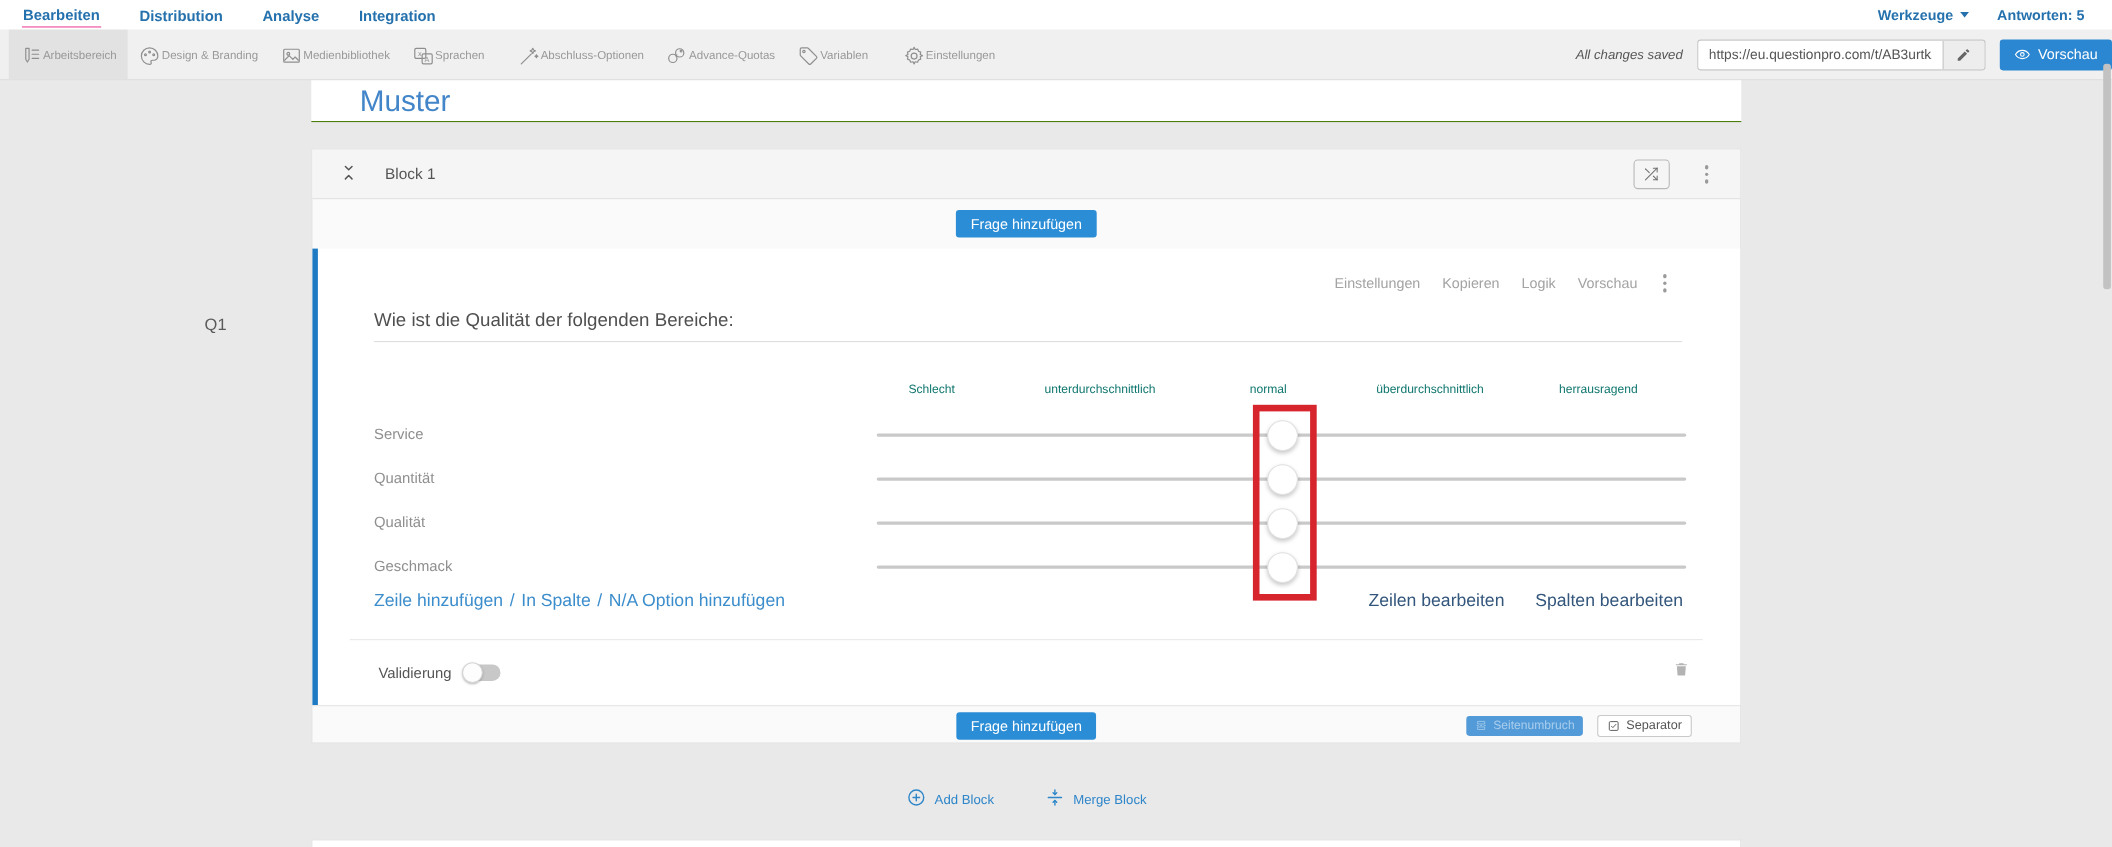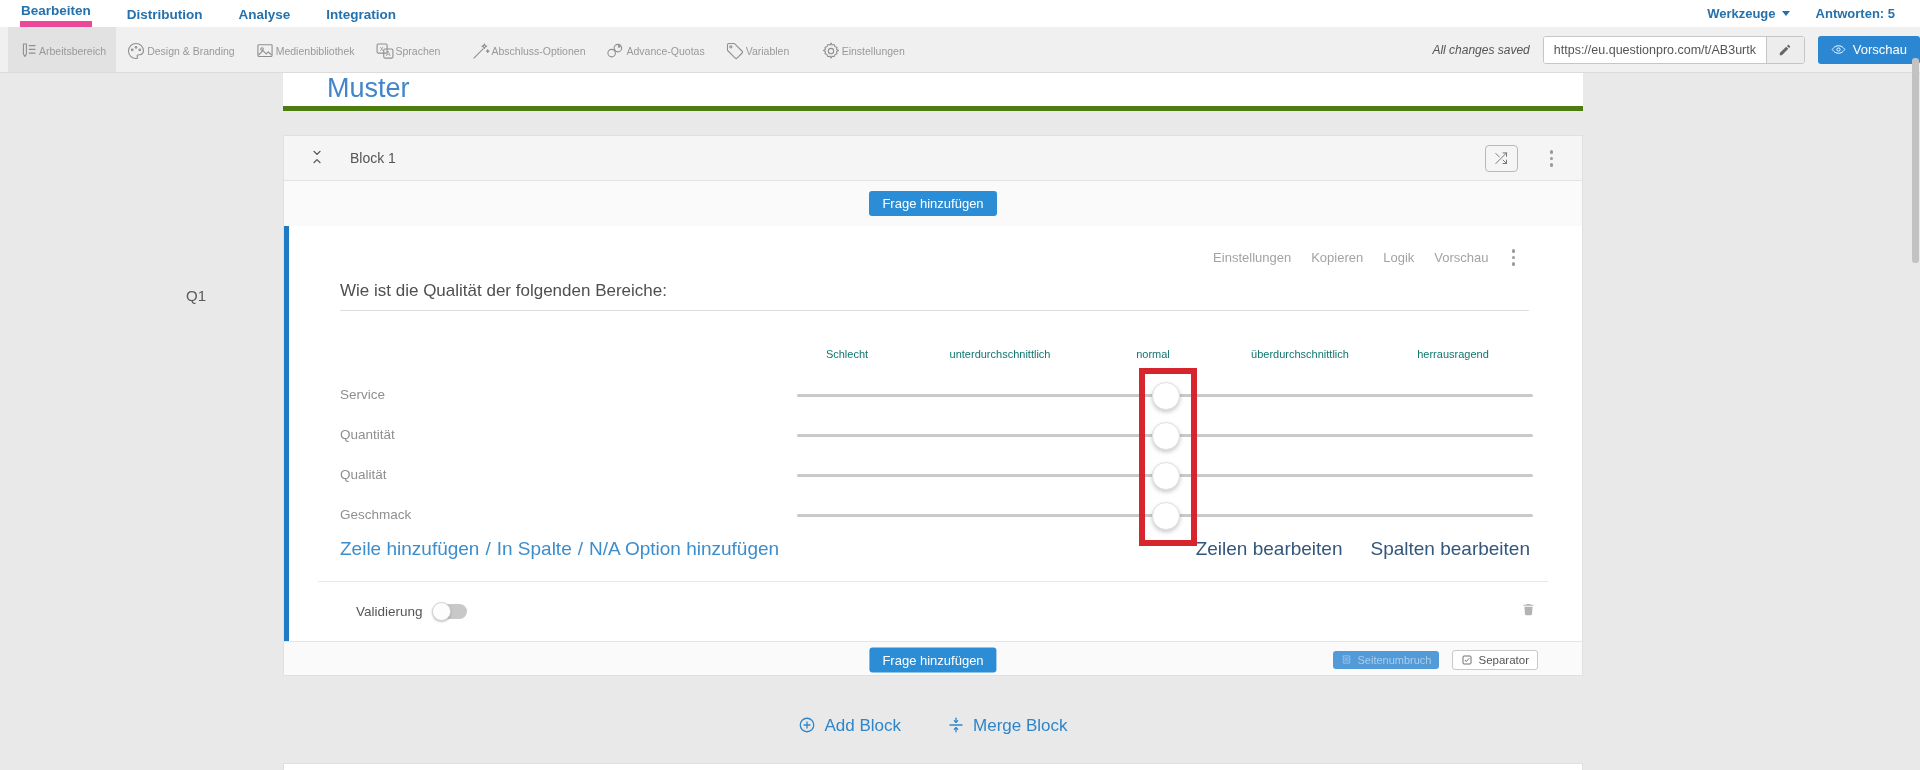--- a/index.html
+++ b/index.html
@@ -5,21 +5,21 @@
   * { margin:0; padding:0; box-sizing:border-box; }
   html,body { width:1920px; height:770px; overflow:hidden; }
   body { font-family:"Liberation Sans", sans-serif; background:#e9e9ea; }
   #app { position:relative; width:1920px; height:770px; overflow:hidden; }
 
   
   .topnav { position:absolute; left:0; top:0; width:1920px; height:27px; background:#fff;
             display:flex; align-items:center; padding:0 25px 0 20px; }
   .nav-tabs { display:flex; gap:34px; align-items:center; }
   .nav-tab { font-size:13.5px; font-weight:700; color:#2471ad; cursor:pointer; padding:4px 1px 3px; }
-  .nav-tab.active { border-bottom:8px solid #ec4899; }
+  .nav-tab.active { border-bottom:1px solid #ec4899; }
   .nav-right { margin-left:auto; display:flex; gap:26px; align-items:center; }
   .nav-link { font-size:13px; font-weight:700; color:#2471ad; display:flex; align-items:center; gap:6px; cursor:pointer; }
   .caret-down { width:0; height:0; border-left:4px solid transparent; border-right:4px solid transparent; border-top:5px solid #2471ad; }
 
   
   .toolbar { position:absolute; left:0; top:27px; width:1920px; height:46px; background:#f0f0f1;
              border-bottom:1px solid #dcdcdc; display:flex; align-items:stretch; }
   .tb-items { display:flex; padding-left:8px; }
   .tb-item { min-width:96px; padding:5px 10px 3px; display:flex; flex-direction:row; align-items:center;
              justify-content:flex-start; gap:1px; cursor:pointer; }
@@ -34,21 +34,21 @@
   .url-edit { width:38px; background:#ededed; border-left:1px solid #c6c6c6; display:flex; align-items:center;
               justify-content:center; cursor:pointer; }
   .url-edit svg { width:14px; height:14px; fill:#666; }
   .preview-btn { height:28px; background:#2b87d1; color:#fff; border:none; border-radius:3px; padding:0 13px;
                  display:flex; align-items:center; gap:7px; font-size:13px; cursor:pointer;
                  font-family:"Liberation Sans", sans-serif; }
   .preview-btn svg { width:15px; height:15px; stroke:#fff; fill:none; stroke-width:1.6; }
 
   
   .title-card { position:absolute; left:283px; top:73px; width:1300px; height:38px; background:#fff;
-                border-bottom:5px solid #4d7c0f; }
+                border-bottom:1px solid #4d7c0f; }
   .survey-title { position:absolute; left:44px; bottom:2px; font-size:27px; color:#4285c8; }
 
   .q-code { position:absolute; left:186px; top:287px; font-size:15px; color:#5a5a5a; }
 
   
   .block-card { position:absolute; left:283px; top:135px; width:1300px; height:541px; background:#fafafa;
                 border:1px solid #e0e0e0; }
   .block-header { position:absolute; left:0; top:0; width:100%; height:45px; background:#f5f5f5;
                   border-bottom:1px solid #e3e3e3; }
   .collapse-btn { position:absolute; left:24px; top:12px; width:22px; height:22px; cursor:pointer; }
@@ -75,27 +75,27 @@
   .q-underline { position:absolute; left:56px; right:53px; top:84px; border-top:1px solid #dedede; }
   .col-label { position:absolute; top:122px; transform:translateX(-50%); font-size:11px; color:#0f766e; white-space:nowrap; }
   .q-row { position:absolute; left:0; right:0; height:40px; }
   .row-label { position:absolute; left:56px; top:11px; font-size:13.5px; color:#8f8f8f; }
   .slider-track { position:absolute; left:513px; width:736px; top:18px; height:3px; background:#c9c9c9; border-radius:2px; }
   .slider-handle { position:absolute; left:868px; top:6px; width:28px; height:28px; background:#fff;
                    border:1px solid #e0e0e0; border-radius:50%; box-shadow:0 2px 4px rgba(0,0,0,0.22); cursor:pointer; }
   .red-box { position:absolute; left:855px; top:142px; width:58px; height:178px; border:6px solid #d6252c;
              pointer-events:none; z-index:5; }
   .links-row { position:absolute; top:312px; left:56px; right:52px; display:flex; justify-content:space-between;
-               align-items:center; font-size:19px; }
+               align-items:center; font-size:16px; }
   .add-links { color:#3c8dcc; display:flex; gap:6px; }
   .add-links a { color:#3c8dcc; text-decoration:none; cursor:pointer; }
   .edit-links { display:flex; gap:28px; }
   .edit-links a { color:#33567c; text-decoration:none; cursor:pointer; }
   .q-divider { position:absolute; top:355px; left:34px; right:34px; border-top:1px solid #e8e8e8; }
-  .validation-row { position:absolute; top:370px; left:72px; right:46px; height:30px; display:flex;
+  .validation-row { position:absolute; top:370px; left:60px; right:46px; height:30px; display:flex;
                     justify-content:space-between; align-items:center; }
   .validation-left { display:flex; align-items:center; gap:11px; }
   .validation-label { font-size:13.5px; color:#555; }
   .toggle { position:relative; width:33px; height:15px; background:#c8c8c8; border-radius:8px; cursor:pointer; }
   .toggle-knob { position:absolute; left:-2px; top:-2px; width:19px; height:19px; background:#fdfdfd;
                  border:1px solid #d5d5d5; border-radius:50%; box-shadow:0 1px 2px rgba(0,0,0,0.25); }
   .trash-btn { cursor:pointer; }
   .trash-btn svg { width:15px; height:17px; fill:#b3b3b3; }
 
   
@@ -104,21 +104,21 @@
   .footer-right { position:absolute; right:44px; top:50%; transform:translateY(-50%); display:flex; gap:13px; align-items:center;padding-left:14px; }
   .chip { display:flex; align-items:center; gap:5px; font-size:11px; border-radius:3px; padding:3px 8px; cursor:pointer; }
   .chip-pagebreak { background:#539bd8; color:#a9cdec; }
   .chip-pagebreak svg { width:11px; height:11px; stroke:#a9cdec; fill:none; stroke-width:1.6; }
   .chip-separator { background:#fff; border:1px solid #c9c9c9; color:#555; font-size:11.5px; }
   .chip-separator svg { width:12px; height:12px; stroke:#555; fill:none; stroke-width:1.7; }
 
   
   .block-actions { position:absolute; left:283px; top:716px; width:1300px; display:flex; justify-content:center;
                    gap:46px; align-items:center; }
-  .action-link { display:flex; align-items:flex-start; gap:8px; color:#2e86c9; font-size:17px; cursor:pointer; }
+  .action-link { display:flex; align-items:flex-end; gap:8px; color:#2e86c9; font-size:12px; cursor:pointer; }
   .action-link svg { width:18px; height:18px; stroke:#2e86c9; fill:none; stroke-width:1.7; stroke-linecap:round; stroke-linejoin:round; }
 
   .next-card { position:absolute; left:283px; top:763px; width:1300px; height:7px; background:#fff;
                border:1px solid #e0e0e0; border-bottom:none; }
 
   .scroll-thumb { position:absolute; left:1912px; top:58px; width:7px; height:205px; background:#c2c2c2; border-radius:3px; }
 </style>
 </head>
 <body>
 

